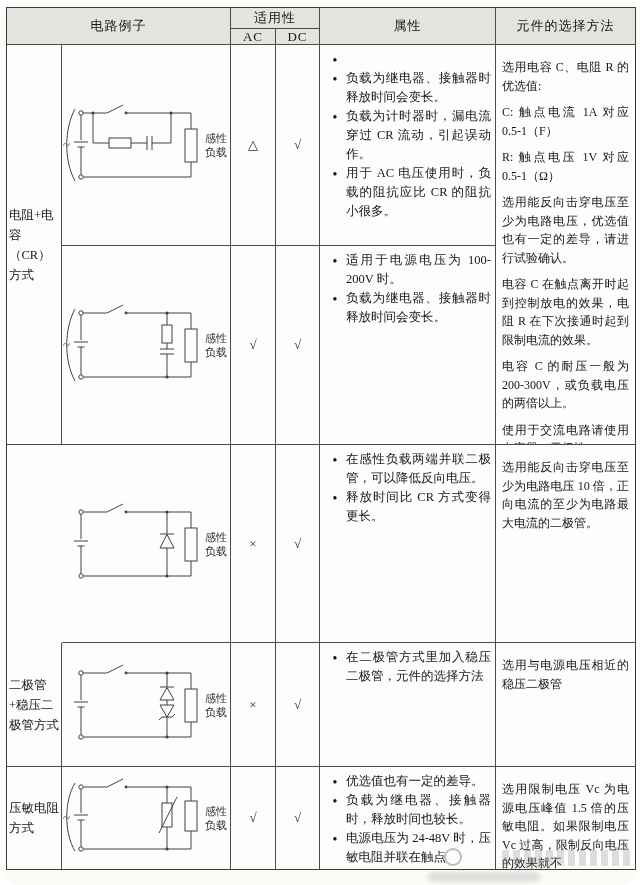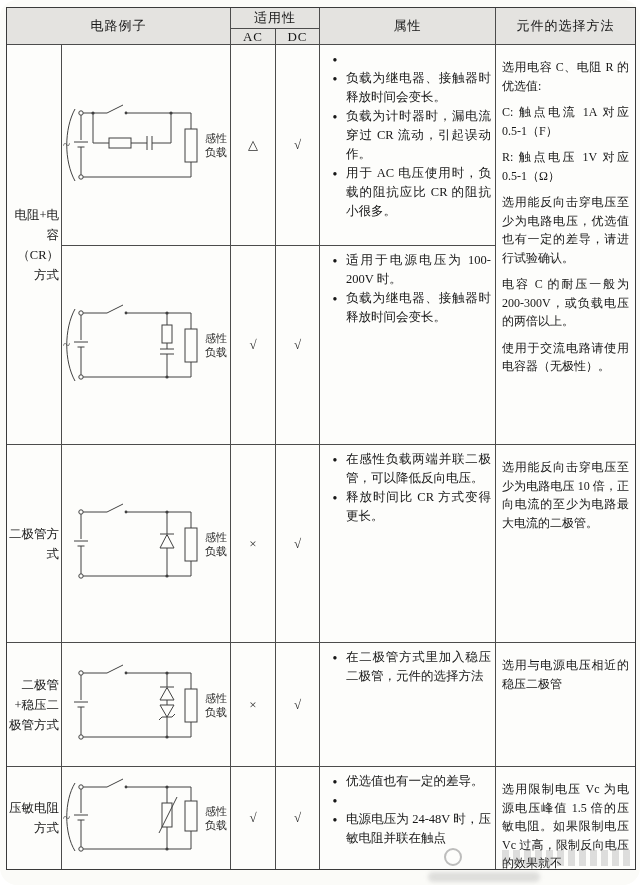--- a/index.html
+++ b/index.html
@@ -8,21 +8,21 @@
   .tbl{position:absolute;left:6px;top:7px;width:628px;height:861px;display:grid;
        grid-template-columns:55px 169px 45px 44px 176px 1fr;
        grid-template-rows:21px 16px 201px 199px 198px 124px 1fr;
        border:1.6px solid #3a3a3a;background:#fdfdfb;}
   .c{border-right:1px solid #4c4c4c;border-bottom:1px solid #4c4c4c;box-sizing:border-box;overflow:hidden;}
   .no-r{border-right:none;}
   .no-b{border-bottom:none;}
   .th{background:#e4e3e0;display:flex;align-items:center;justify-content:center;
       font-size:13px;letter-spacing:1px;}
   .mark{display:flex;align-items:center;justify-content:center;font-size:13px;color:#2c2c2c;}
-  .rowlabel{display:flex;align-items:center;justify-content:center;text-align:right;
+  .rowlabel{display:flex;align-items:center;justify-content:center;text-align:left;
             font-size:12.5px;line-height:20px;padding:2px;}
   .attr{padding:5px 4px 0 4px;font-size:12.5px;line-height:19px;text-align:justify;}
   .sel{padding:5px 6px 0 6px;font-size:12px;line-height:18.5px;text-align:justify;}
   .selp{margin:8px 0 5px 0;}
   .bullet{display:flex;}
   .dot{flex:0 0 22px;text-align:center;font-size:8px;line-height:19px;}
   .btxt{flex:1;}
   .circ{display:flex;align-items:center;justify-content:center;gap:2px;}
   .loadlbl{width:24px;font-size:11px;line-height:14px;color:#2b2b2b;}
   .wm-circle{position:absolute;left:444px;top:848px;width:14px;height:14px;
@@ -113,20 +113,21 @@
       <div class="bullet">
           <span class="dot">●</span>
           <span class="btxt">用于 AC 电压使用时，负载的阻抗应比 CR 的阻抗小很多。</span>
         </div>
     </div>
     <div class="c sel no-r" style="grid-area:3/6/5/7">
       <p class="selp">选用电容 C、电阻 R 的优选值:</p>
       <p class="selp">C: 触点电流 1A 对应 0.5-1（F）</p>
       <p class="selp">R: 触点电压 1V 对应 0.5-1（Ω）</p>
       <p class="selp">选用能反向击穿电压至少为电路电压，优选值也有一定的差导，请进行试验确认。</p>
+      <p class="selp">电容 C 在触点离开时起到控制放电的效果，电阻 R 在下次接通时起到限制电流的效果。</p>
       <p class="selp">电容 C 的耐压一般为 200-300V，或负载电压的两倍以上。</p>
       <p class="selp">使用于交流电路请使用电容器（无极性）。</p>
     </div>
 
     <div class="c circ" style="grid-area:4/2/5/3">
       <svg width="140" height="92" viewBox="0 0 140 92">
         <g stroke="#414141" fill="none" stroke-width="1">
           <path d="M12,10 C1,30 1,62 12,82"></path>
           <circle cx="18" cy="14" r="2.2"></circle>
             <circle cx="18" cy="78" r="2.2"></circle>
@@ -161,23 +162,20 @@
       <div class="bullet">
           <span class="dot">●</span>
           <span class="btxt">适用于电源电压为 100-200V 时。</span>
         </div>
       <div class="bullet">
           <span class="dot">●</span>
           <span class="btxt">负载为继电器、接触器时释放时间会变长。</span>
         </div>
     </div>
 
-    <div class="c rowlabel" style="grid-area:5/1/6/2">
-      <span>二极管方式</span>
-    </div>
     <div class="c circ" style="grid-area:5/2/6/3">
       <svg width="140" height="92" viewBox="0 0 140 92">
         <g stroke="#414141" fill="none" stroke-width="1">
           <circle cx="18" cy="14" r="2.2"></circle>
             <circle cx="18" cy="78" r="2.2"></circle>
           <line x1="18" y1="16.2" x2="18" y2="41"></line>
           <line x1="11" y1="43" x2="25" y2="43"></line>
           <line x1="14.5" y1="48" x2="21.5" y2="48"></line>
           <line x1="18" y1="48" x2="18" y2="75.8"></line>
           <line x1="20.2" y1="14" x2="44" y2="14"></line>
@@ -293,20 +291,21 @@
     </div>
     <div class="c mark no-b" style="grid-area:7/3/8/4">√</div>
     <div class="c mark no-b" style="grid-area:7/4/8/5">√</div>
     <div class="c attr no-b" style="grid-area:7/5/8/6">
       <div class="bullet">
           <span class="dot">●</span>
           <span class="btxt">优选值也有一定的差导。</span>
         </div>
       <div class="bullet">
           <span class="dot">●</span>
+          <span class="btxt">负载为继电器、接触器时，释放时间也较长。</span>
         </div>
       <div class="bullet">
           <span class="dot">●</span>
           <span class="btxt">电源电压为 24-48V 时，压敏电阻并联在触点</span>
         </div>
     </div>
     <div class="c sel no-r no-b" style="grid-area:7/6/8/7">
       <p class="selp">选用限制电压 Vc 为电源电压峰值 1.5 倍的压敏电阻。如果限制电压 Vc 过高，限制反向电压的效果就不</p>
     </div>
 

